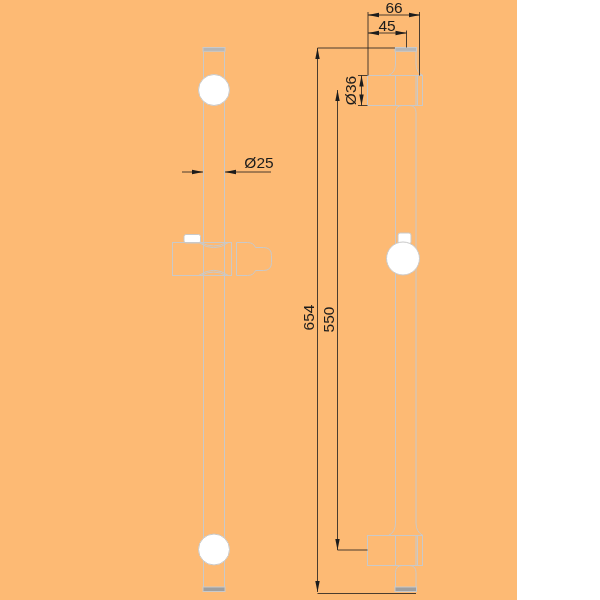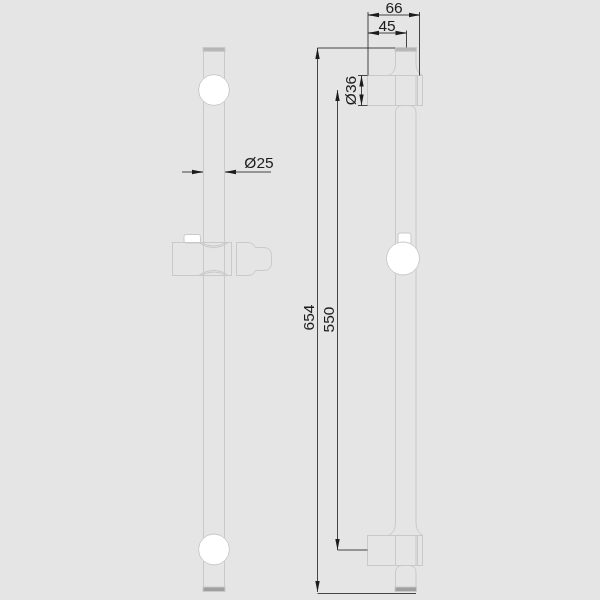--- a/index.html
+++ b/index.html
@@ -6,23 +6,23 @@
     margin: 0;
     padding: 0;
     width: 600px;
     height: 600px;
     background: #ffffff;
     font-family: "Liberation Sans", sans-serif;
     overflow: hidden;
   }
   #canvas {
     position: relative;
-    width: 600px;
+    width: 517px;
     height: 600px;
-    background: #e5e5e5;
+    background: #fdba74;
   }
   svg { display: block; }
   .obj {
     fill: none;
     stroke: #c9c9c9;
     stroke-width: 1;
   }
   .objfill-white { fill: #ffffff; }
   .dim {
     stroke: #1c1c1c;

